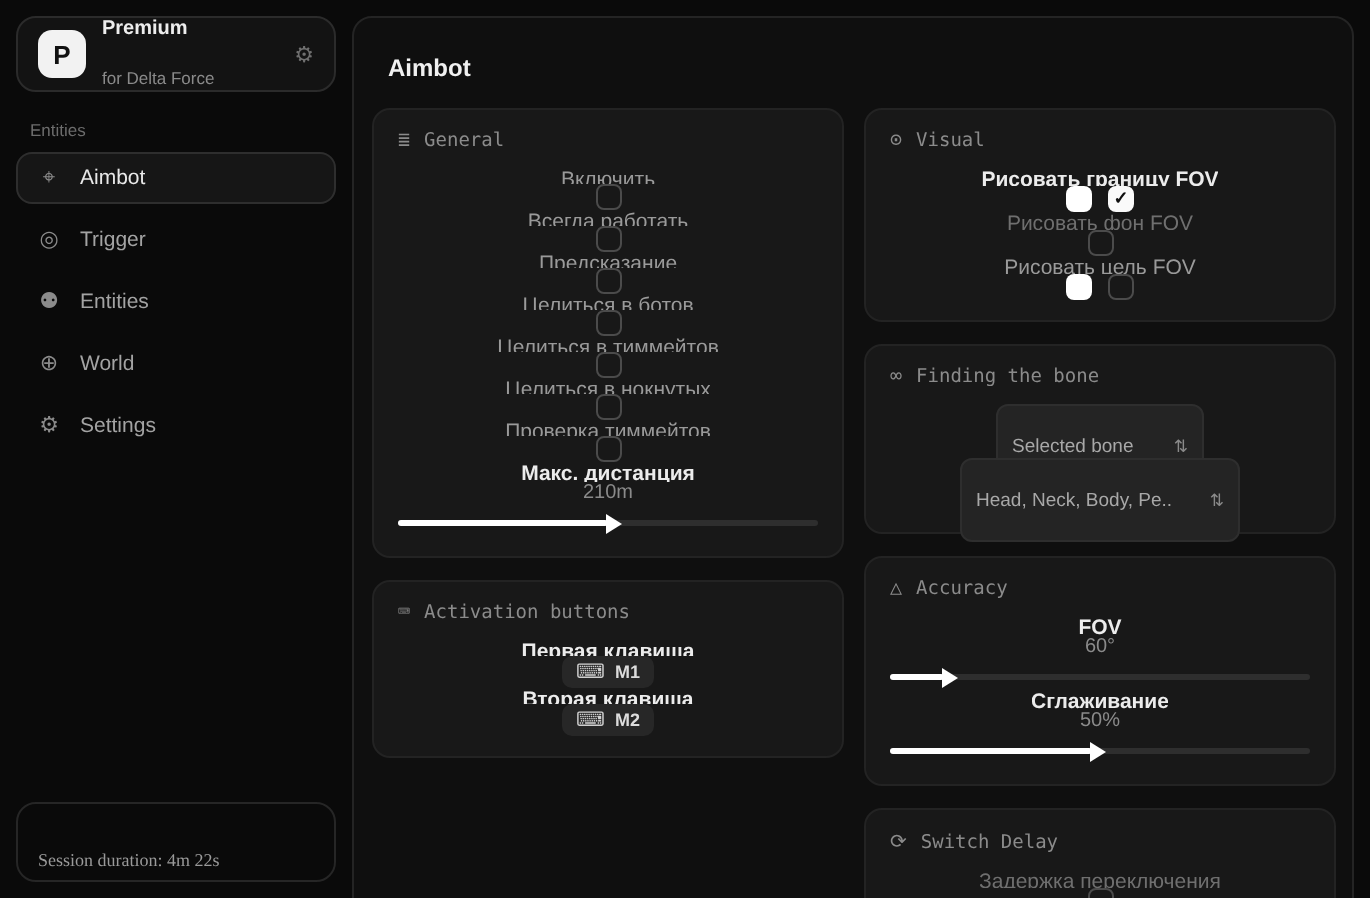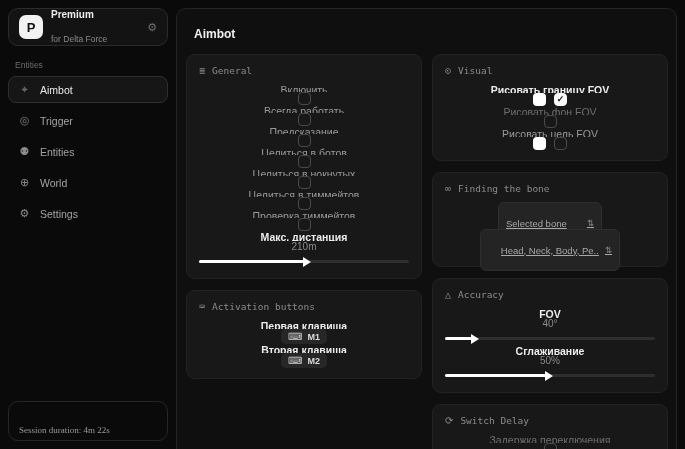--- a/index.html
+++ b/index.html
@@ -47,23 +47,23 @@
   .swatch { width:13px; height:13px; border-radius:4px; background:#fff; margin-right:8px; cursor:pointer; }
   
   .slider-value { font-size:10px; color:#8a8a8a; }
   .slider { height:3px; background:#2e2e2e; border-radius:2px; margin:8px 0 5px; position:relative; cursor:pointer; }
   .slider-fill { position:absolute; left:0; top:0; height:3px; background:#fff; border-radius:2px; }
   .slider-fill::after { content:""; position:absolute; right:-7px; top:-3.5px; width:0; height:0; border-left:8px solid #fff; border-top:5px solid transparent; border-bottom:5px solid transparent; }
   
   .badge { display:flex; align-items:center; gap:5px; background:#272727; border-radius:5px; padding:2px 7px; font-size:9px; color:#dcdcdc; font-weight:bold; cursor:pointer; }
   .badge .kb { font-size:10px; font-weight:normal; color:#cfcfcf; }
   
-  .dropdown { display:flex; align-items:center; justify-content:space-between; gap:6px; background:#242424; border:1px solid #2e2e2e; border-radius:6px; padding:20px 7px; font-size:9.5px; color:#a8a8a8; cursor:pointer; white-space:nowrap; overflow:hidden;text-decoration:underline; }
+  .dropdown { display:flex; align-items:center; justify-content:space-between; gap:6px; background:#242424; border:1px solid #2e2e2e; border-radius:6px; padding:20px 7px; font-size:9.5px; color:#a8a8a8; cursor:pointer; white-space:nowrap; overflow:hidden; }
   .dropdown.w1 { width:104px; }
-  .dropdown.w2 { width:140px;justify-content:flex-end; }
+  .dropdown.w2 { width:140px; }
   .dropdown .unfold { font-size:8.5px; color:#8a8a8a; flex-shrink:0; }
   .dd-value { overflow:hidden; text-overflow:ellipsis; }
 </style>
 </head>
 <body>
 
 <div class="sidebar">
   <div class="premium-card">
     <div class="logo">P</div>
     <div class="premium-text">
@@ -123,25 +123,25 @@
         </div>
         <div class="row">
           <span class="row-label">Предсказание</span>
           <span class="checkbox"></span>
         </div>
         <div class="row">
           <span class="row-label">Целиться в ботов</span>
           <span class="checkbox"></span>
         </div>
         <div class="row">
+          <span class="row-label">Целиться в тиммейтов</span>
+          <span class="checkbox"></span>
+        </div>
+        <div class="row">
           <span class="row-label">Целиться в нокнутых</span>
-          <span class="checkbox"></span>
-        </div>
-        <div class="row">
-          <span class="row-label">Целиться в тиммейтов</span>
           <span class="checkbox"></span>
         </div>
         <div class="row">
           <span class="row-label">Проверка тиммейтов</span>
           <span class="checkbox"></span>
         </div>
         <div class="row">
           <span class="row-label bright">Макс. дистанция</span>
           <span class="slider-value">210m</span>
         </div>
@@ -224,21 +224,21 @@
         </div>
       </div>
 
       <div class="card">
         <div class="card-header">
           <span class="hdr-icon">△</span>
           <span>Accuracy</span>
         </div>
         <div class="row">
           <span class="row-label bright">FOV</span>
-          <span class="slider-value">40°</span>
+          <span class="slider-value">60°</span>
         </div>
         <div class="slider">
           <div class="slider-fill" style="width: 13%;"></div>
         </div>
         <div class="row">
           <span class="row-label bright">Сглаживание</span>
           <span class="slider-value">50%</span>
         </div>
         <div class="slider">
           <div class="slider-fill" style="width: 48%;"></div>

